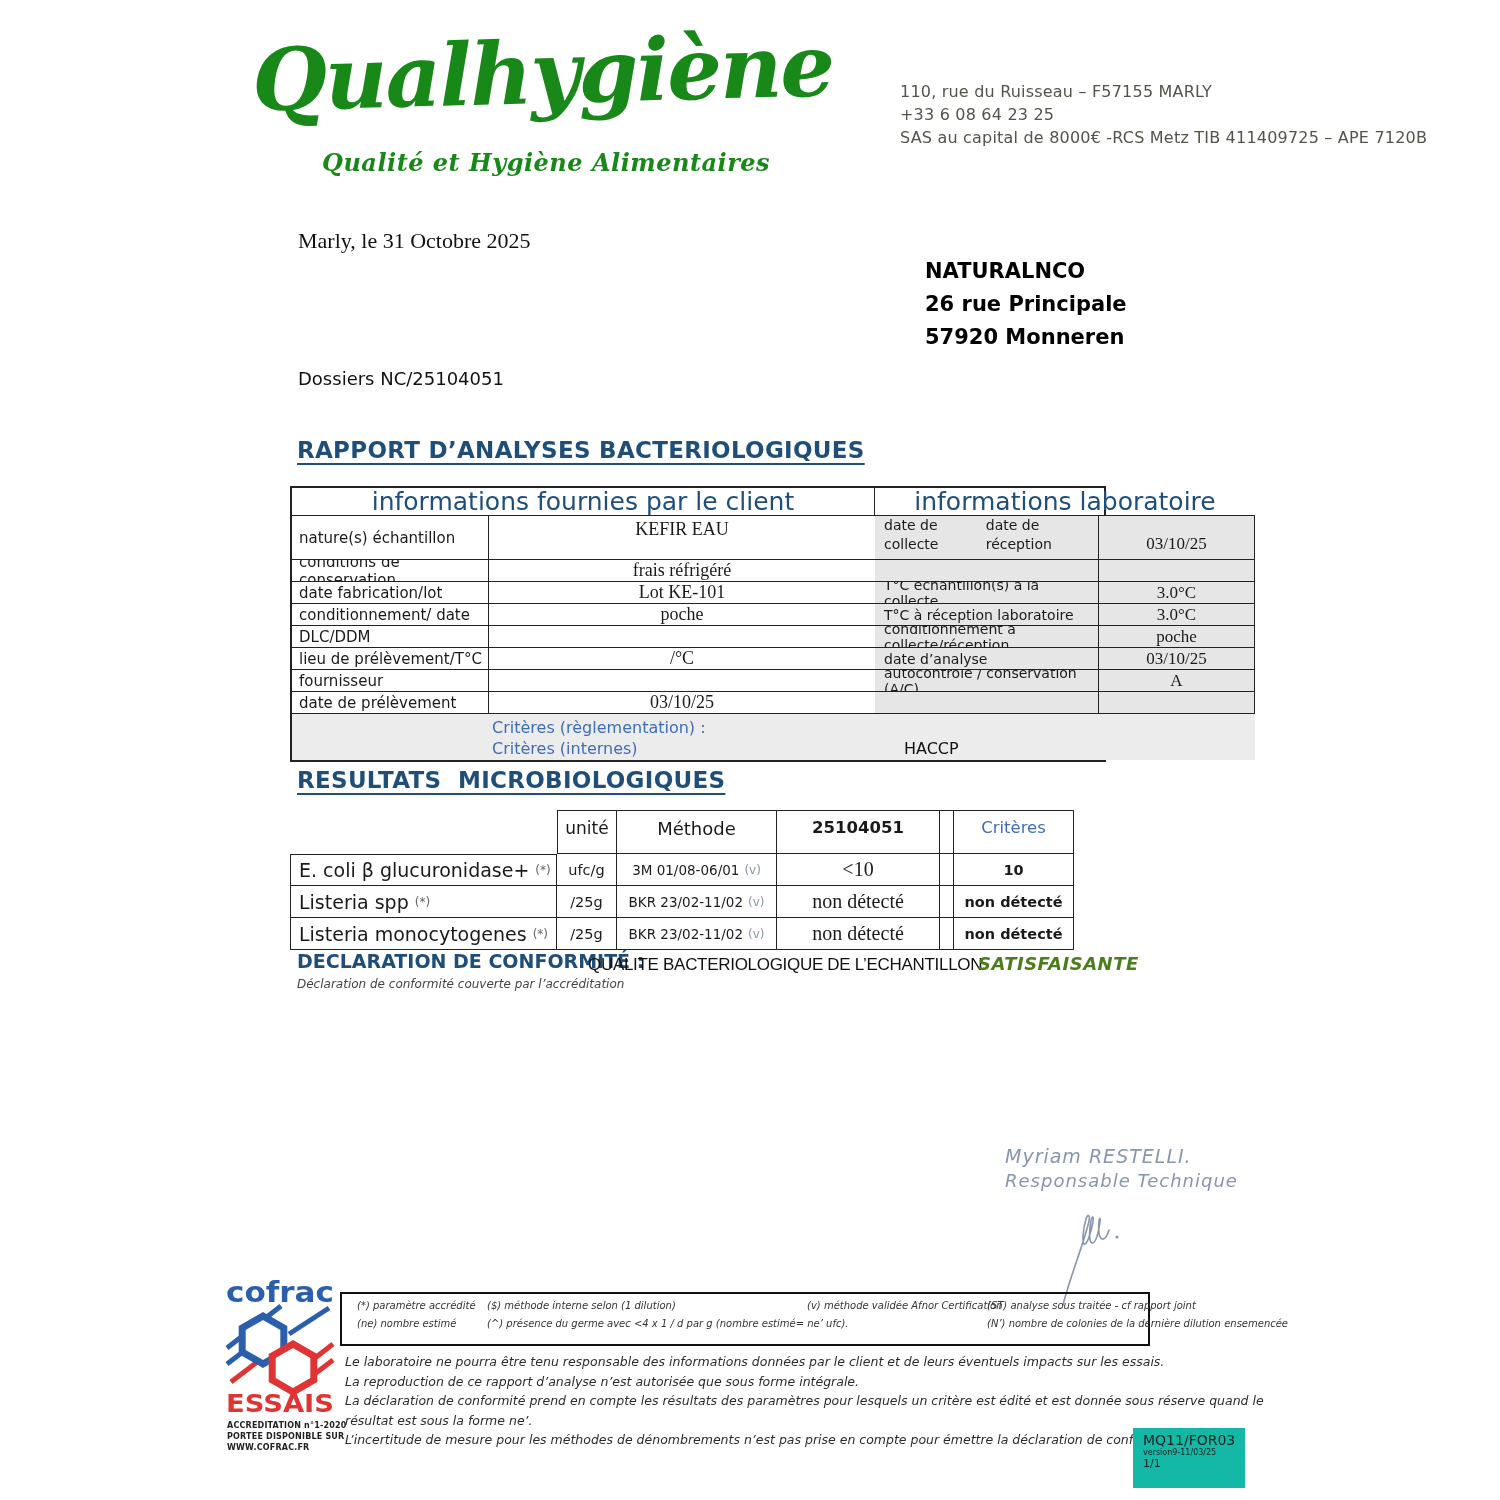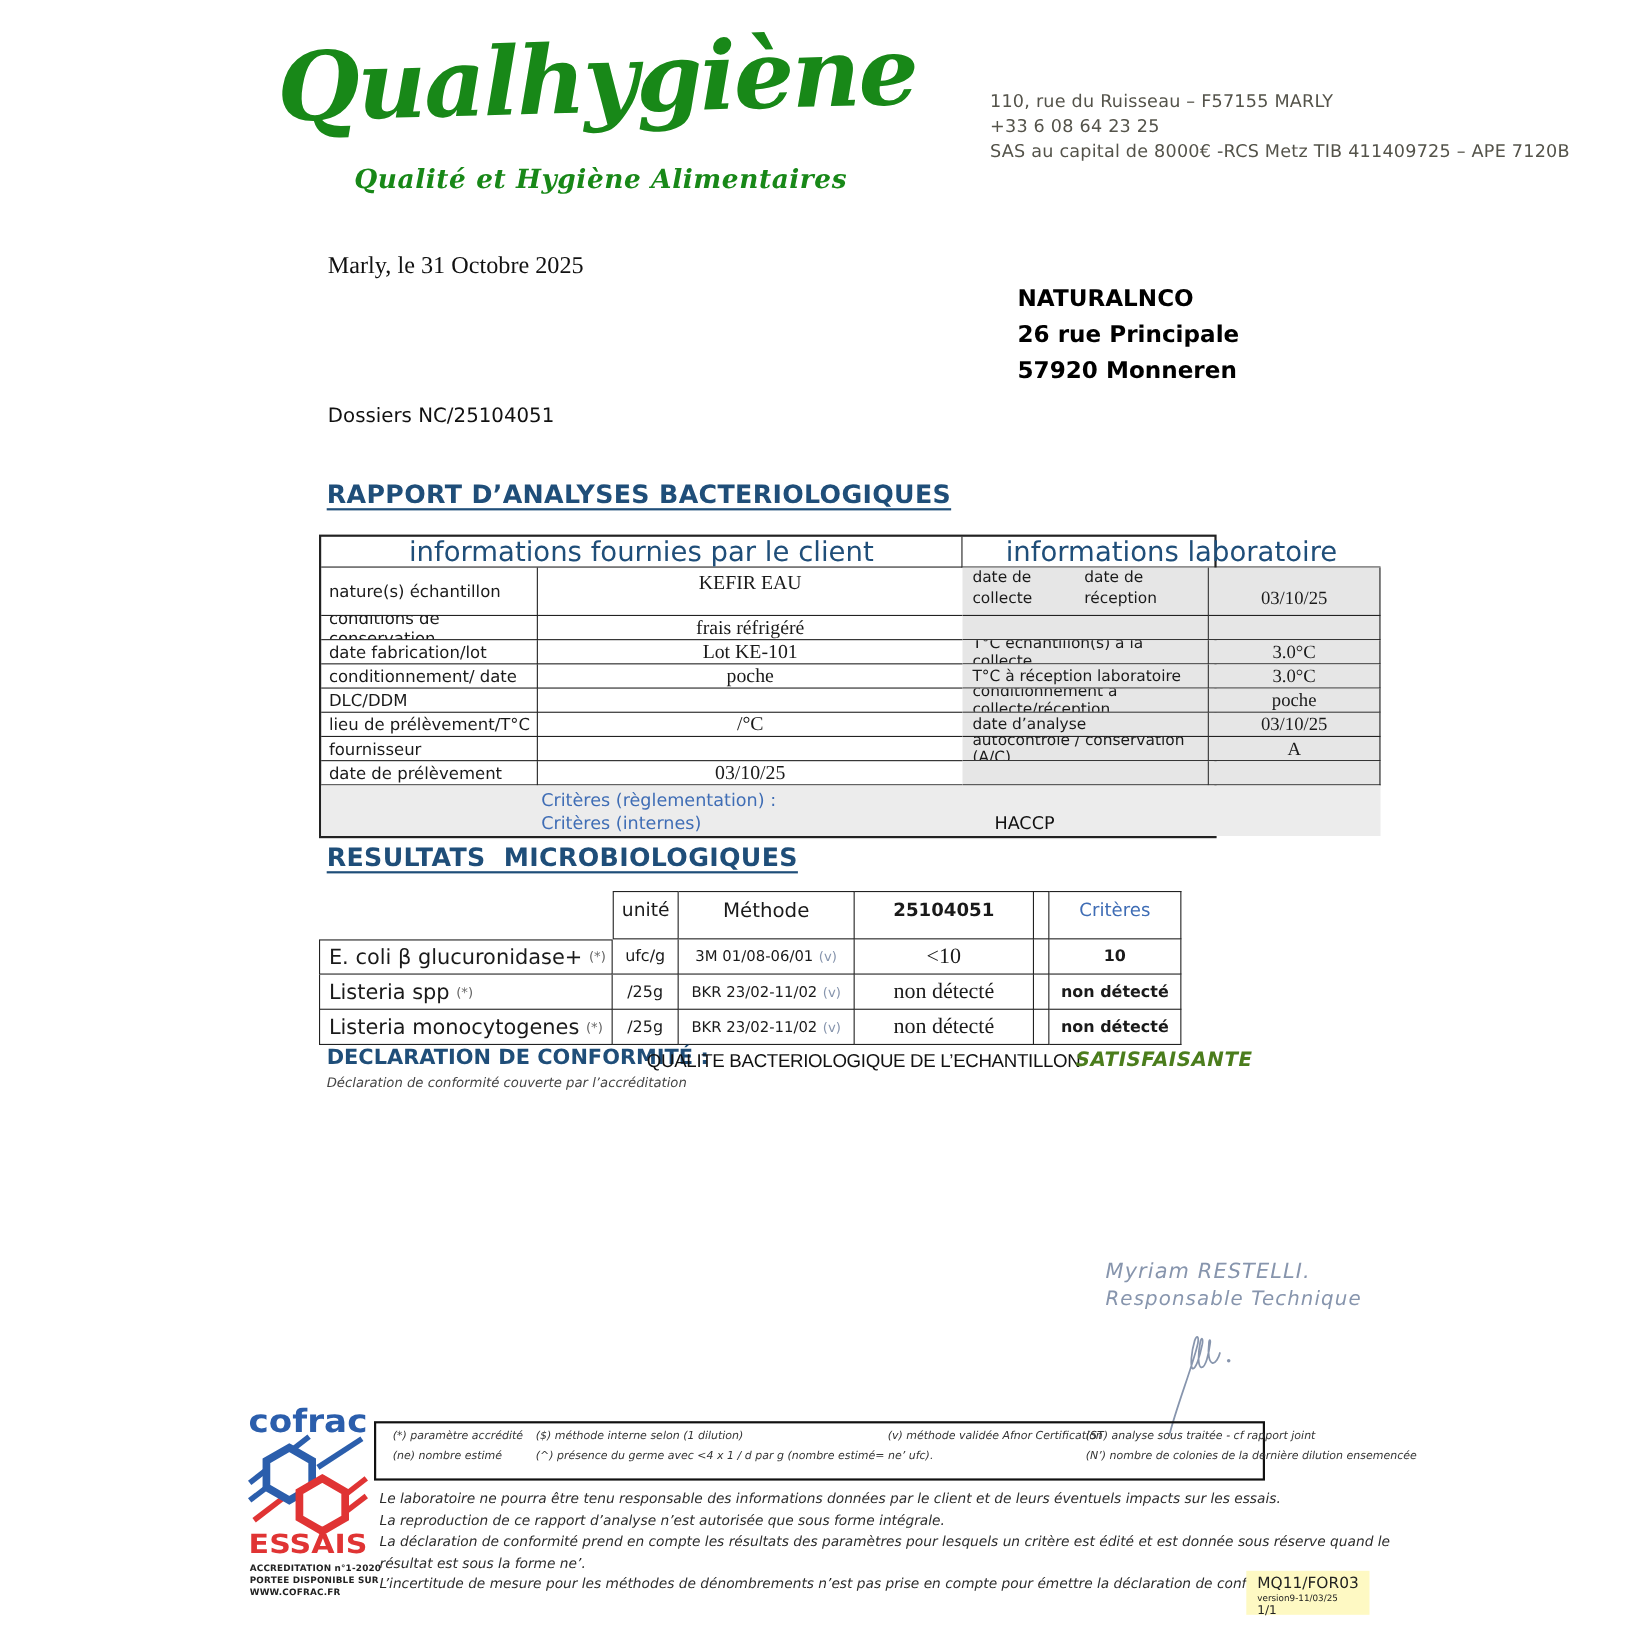--- a/index.html
+++ b/index.html
@@ -94,21 +94,21 @@
   .sig-name { left:1005px; top:1145px; font-size:19px; font-style:italic; color:#8795ad; letter-spacing:1px; }
   .sig-role { left:1005px; top:1170px; font-size:18px; font-style:italic; color:#8795ad; letter-spacing:1px; }
   .sig-scribble { left:1055px; top:1195px; }
 
   
   .cofrac { left:225px; top:1278px; }
   .cofrac-acc { left:227px; top:1420px; font-size:8px; font-weight:bold; color:#222; line-height:11px; letter-spacing:0.2px; }
   .legend-box { left:340px; top:1292px; width:810px; height:54px; border:2.5px solid #111; font-style:italic; font-size:10px; color:#333; }
   .legend-item { position:absolute; white-space:nowrap; }
   .legal { left:345px; top:1352px; width:920px; font-style:italic; font-size:12.5px; line-height:19.5px; color:#2b2b2b; }
-  .version-box { left:1133px; top:1428px; width:112px; height:40px; background:#fef9c3; padding:4px 0 0 10px; color:#222; }
+  .version-box { left:1133px; top:1428px; width:112px; height:60px; background:#14b8a6; padding:4px 0 0 10px; color:#222; }
   .version-box .v1 { font-size:14px; }
   .version-box .v2 { font-size:8px; }
   .version-box .v3 { font-size:11px; }
 </style>
 </head>
 <body>
 
 <div class="page">
 
   <div class="abs brand">Qualhygiène</div>

